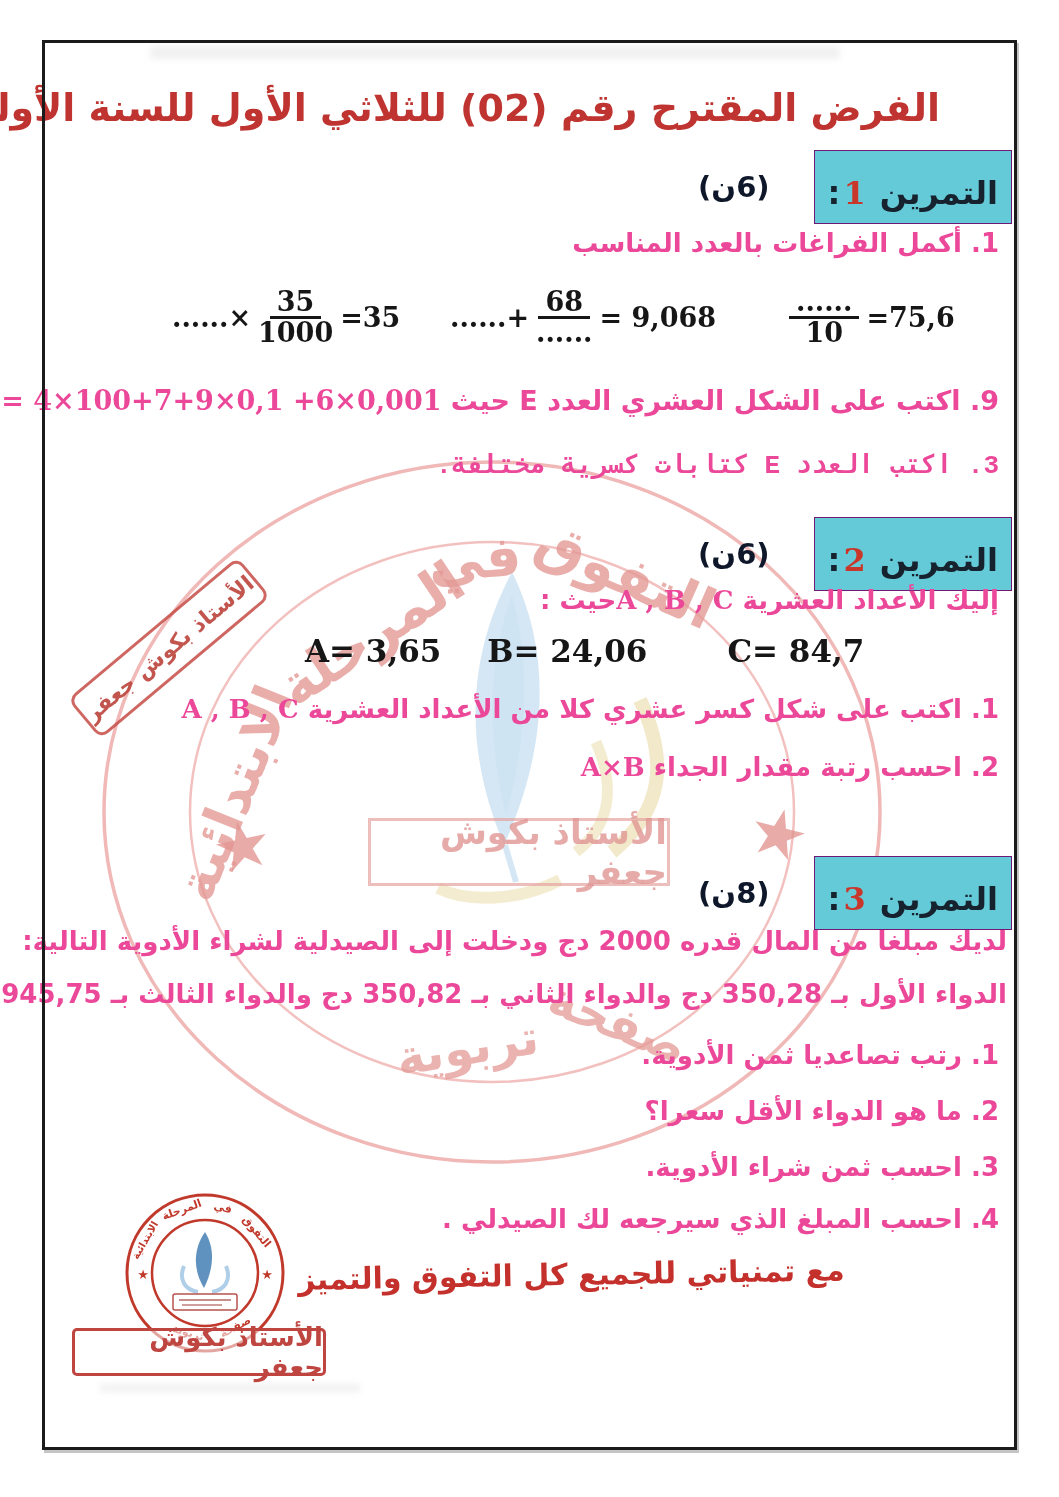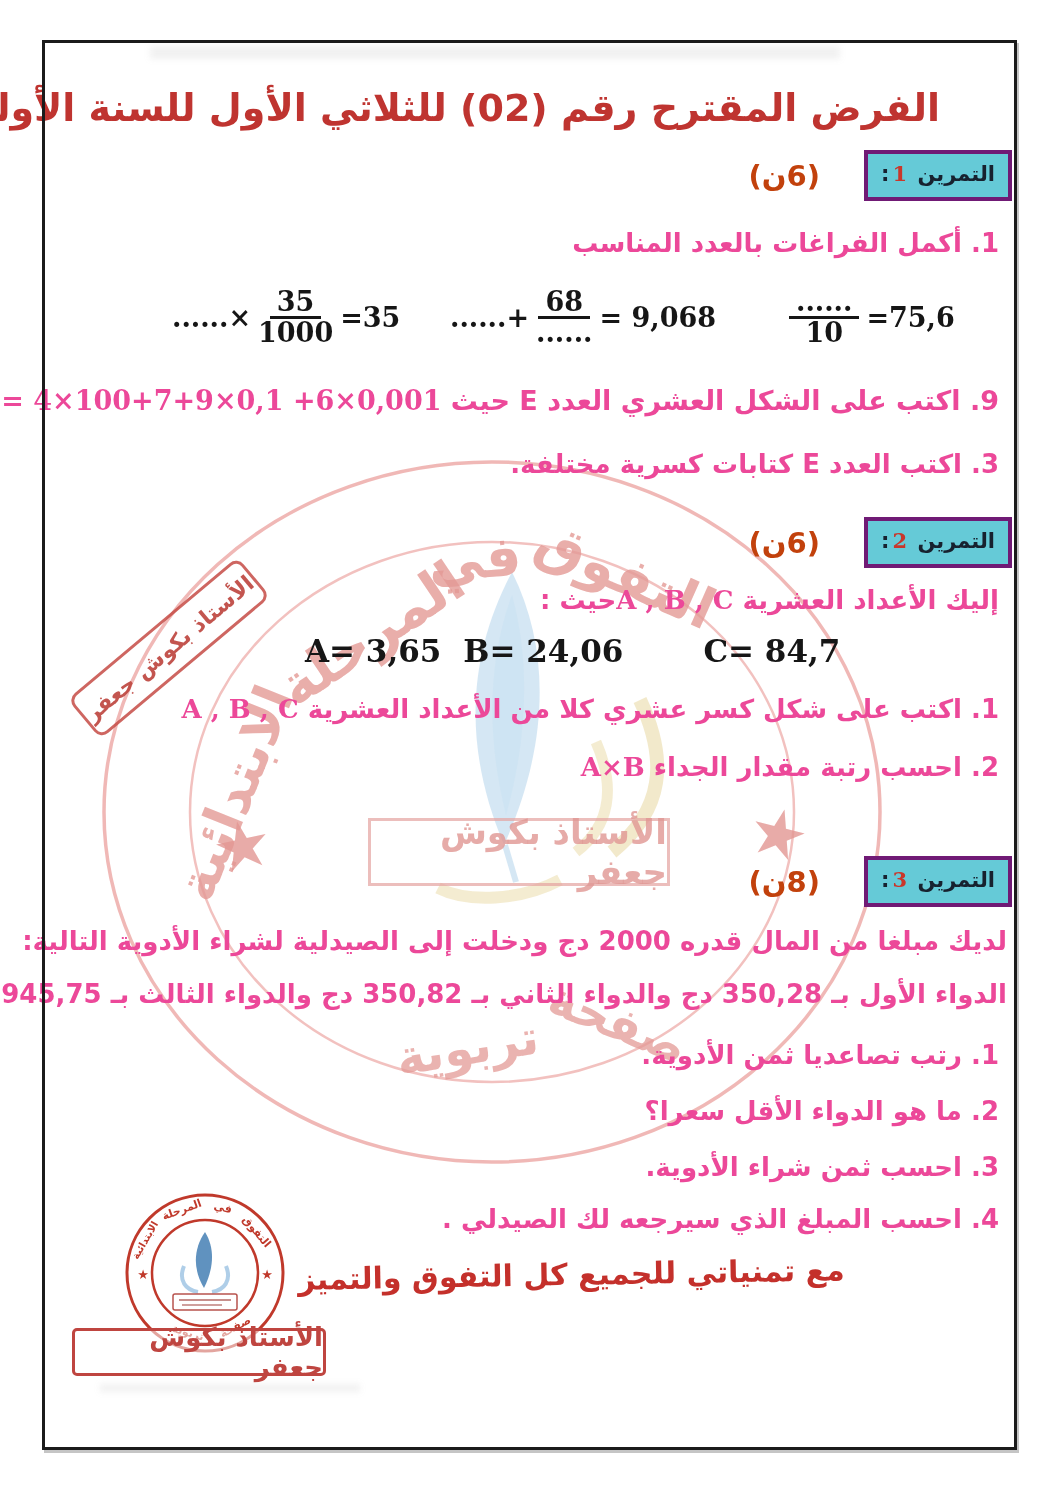--- a/index.html
+++ b/index.html
@@ -14,36 +14,36 @@
   .line { position:absolute; direction:rtl; color:#ec4899; font-weight:bold;
           font-size:26px; white-space:nowrap; z-index:2; }
   .ltr  { direction:ltr; unicode-bidi:isolate; font-family:"DejaVu Serif", serif; }
   .title { position:absolute; top:86px; left:80px; width:860px; text-align:center;
            direction:rtl; color:#bf3430; font-size:38px; font-weight:bold;
            white-space:nowrap; z-index:2; }
 
   
   .ex-header { position:absolute; right:47px; display:flex; direction:rtl;
                align-items:center; gap:44px; z-index:2; }
-  .ex-box { background:#65cad7; border:4px solid #701a75; padding:7px 13px 11px 13px;
-            font-size:21px; font-weight:bold; color:#17222f; white-space:nowrap; }
+  .ex-box { background:#65cad7; border:1px solid #701a75; padding:23px 13px 11px 13px;
+            font-size:32px; font-weight:bold; color:#17222f; white-space:nowrap; }
   .ex-num { color:#c9372b; font-family:"DejaVu Serif", serif; padding:0 3px; }
-  .points { font-size:29px; font-weight:bold; color:#c2410c; direction:rtl; }
+  .points { font-size:29px; font-weight:bold; color:#0f172a; direction:rtl; }
 
   
   .eq { position:absolute; display:flex; direction:ltr; align-items:center;
         font-family:"DejaVu Serif", serif; font-weight:bold; font-size:27px;
         color:#161616; z-index:2; }
   .frac { display:inline-flex; flex-direction:column; align-items:center;
           line-height:1.05; margin:0 7px; }
   .frac .fnum { border-bottom:3px solid #161616; padding:0 7px; }
   .vals { position:absolute; top:633px; left:305px; display:flex; direction:ltr;
           font-family:"DejaVu Serif", serif; font-weight:bold; font-size:31px;
           color:#161616; z-index:2;justify-content:center; }
-  .v-b { margin-left:22px; } .v-c { margin-left:80px; }
+  .v-b { margin-left:46px; } .v-c { margin-left:80px; }
 
   
   .wish { position:absolute; top:1257px; right:214px; direction:rtl; color:#c4302b;
           font-size:30px; font-weight:bold; white-space:nowrap;
           transform:rotate(-1deg); z-index:2; }
 
   
   .diag-stamp { position:absolute; left:58px; top:622px; width:216px; height:46px;
                 transform:rotate(-40deg); border:3px solid rgba(197,75,69,.85);
                 border-radius:10px; color:rgba(190,70,64,.92); font-size:22px;
@@ -122,21 +122,21 @@
     <span class="frac">
         <span class="fnum">......</span>
         <span>10</span>
       </span>
     <span>=75,6</span>
   </div>
 
   <div class="line" style="top:385px;right:60px;font-size:27px;">
     <span>9. اكتب على الشكل العشري العدد E حيث </span><span class="ltr">E= 4×100+7+9×0,1 +6×0,001</span>
   </div>
-  <div class="line" style="top:449px;right:60px;">3. اكتب العدد E كتابات كسرية مختلفة.</div>
+  <div class="line" style="top:449px;right:60px;font-family:Liberation Mono, monospace;">3. اكتب العدد E كتابات كسرية مختلفة.</div>
 
   <div class="ex-header" style="top:517px;">
     <span class="ex-box"><span>التمرين</span> <span class="ex-num">2</span><span>:</span></span>
     <span class="points">(6ن)</span>
   </div>
   <div class="line" style="top:585px;right:60px;">
     <span>إليك الأعداد العشرية </span><span class="ltr">A , B , C</span><span>حيث :</span>
   </div>
   <div class="vals">
     <span>A= 3,65</span>

